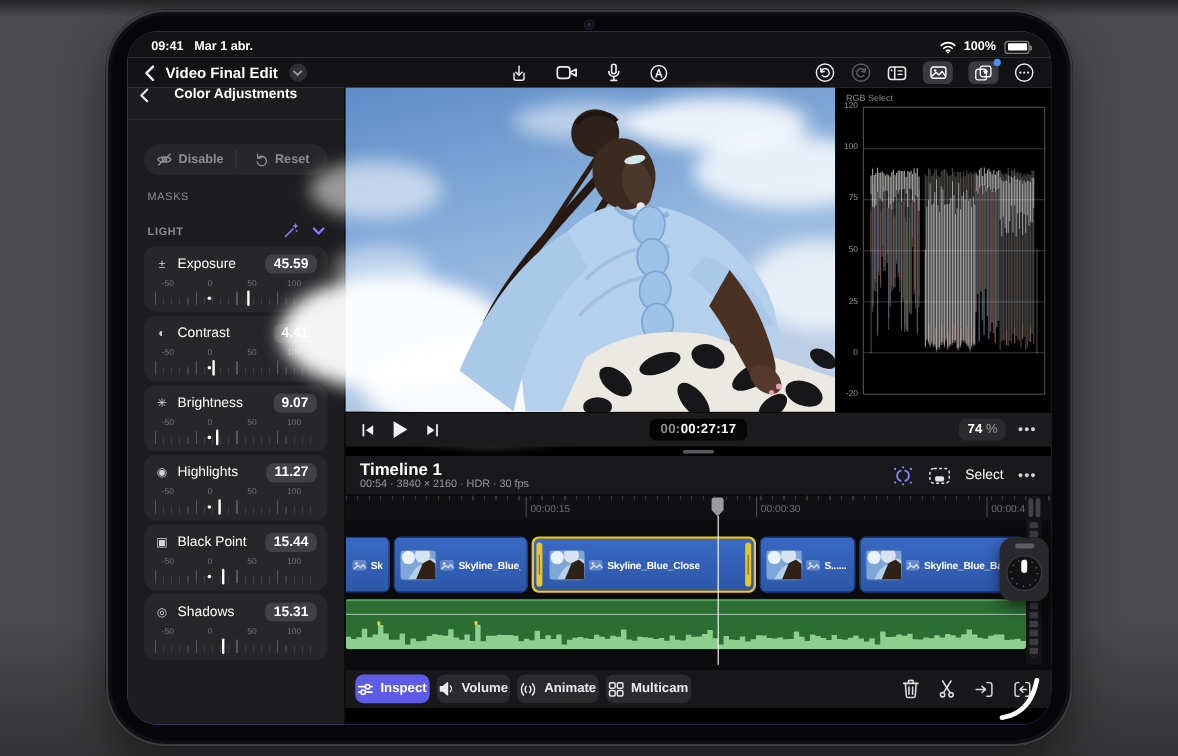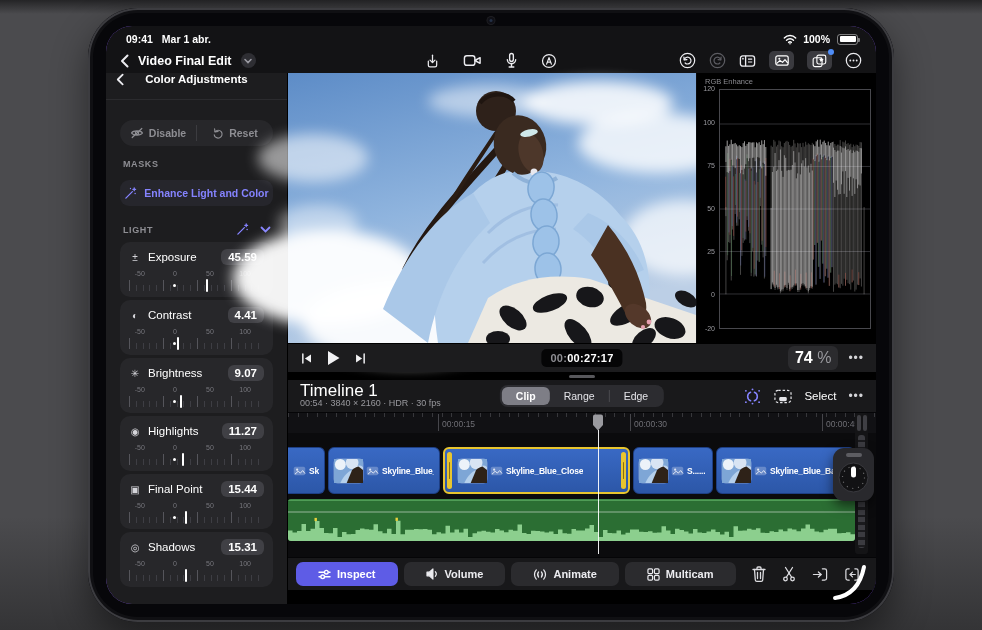--- a/index.html
+++ b/index.html
@@ -39,21 +39,21 @@
   .panel{width:182px;background:var(--panel_bg);position:relative;overflow:hidden;flex:none;border-right:1px solid #000}
   .content{width:588px;position:relative;background:#000;flex:none}
 
   
   .p-head{height:27px;border-bottom:1px solid #2b2b2e;display:flex;align-items:flex-start;justify-content:center;position:relative}
   .p-head .back{position:absolute;left:10px;color:#ececf0}
   .p-title{font-size:11.5px;font-weight:bold}
   .duo{margin:20px 14px 0;height:26px;background:#27272a;border-radius:13px;display:flex;align-items:stretch}
   .duo .half{flex:1;display:flex;align-items:center;justify-content:center;gap:5px;color:#8e8e93;font-size:10.5px;font-weight:bold}
   .duo .div{width:1px;background:#3c3c40;margin:5px 0}
-  .seclabel{margin:13px 17px 4px;font-size:9px;letter-spacing:.6px;color:#8e8e93;font-weight:bold}
+  .seclabel{margin:13px 17px 4px;font-size:9px;letter-spacing:.6px;color:#8e8e93;font-weight:normal}
   .addmask{margin:3px 14px 0;height:27px;background:#27272a;border-radius:9px;display:flex;align-items:center;gap:8px;padding:0 5px}
   .plusbox{width:17px;height:17px;border-radius:5px;background:#48484d;display:flex;align-items:center;justify-content:center;font-size:12px;color:#fff}
   .addmask span{font-size:11.5px;font-weight:bold}
   .enhance{margin:11px 14px 0;height:26px;background:#26262c;border-radius:9px;display:flex;align-items:center;justify-content:center;gap:7px;color:var(--accent);font-size:10.5px;font-weight:bold}
   .lightrow{margin:17px 16px 6px 17px;display:flex;align-items:center}
   .lightrow .lbl{font-size:9px;letter-spacing:.6px;color:#8e8e93;font-weight:bold}
   .lightrow .ric{margin-left:auto;display:flex;gap:11px;color:var(--accent);align-items:center}
   .cards{margin:0 14px}
   .card{background:var(--card_bg);border-radius:10px;padding:7px 9px 6px;margin-bottom:3px}
   .srow{display:flex;align-items:center;gap:7px}
@@ -80,29 +80,29 @@
   .scope-box{position:absolute;left:22px;top:16px;width:152px;height:240px;border:1px solid #48484d}
   .scope-box svg{display:block;width:100%;height:100%}
   .ytick{position:absolute;left:0;width:18px;text-align:right;font-size:7px;color:#9a9aa0}
 
   
   .transport{height:29px;background:#1c1c1e;border-top:1px solid #000;display:flex;align-items:center;padding:0 12px;position:relative}
   .tr-left{display:flex;align-items:center;gap:13px;color:#f2f2f4}
   .timecode{position:absolute;left:50%;transform:translateX(-50%);background:#050506;border-radius:5px;padding:3px 9px;font-size:11px;font-weight:bold;letter-spacing:.3px}
   .timecode .pre{color:#8e8e93}
   .tr-right{margin-left:auto;display:flex;align-items:center;gap:10px}
-  .zoombox{background:#2b2b2e;border-radius:6px;padding:3px 7px;font-size:16px;font-weight:bold}
+  .zoombox{background:#2b2b2e;border-radius:6px;padding:3px 7px;font-size:11px;font-weight:bold}
   .zoombox .u{color:#98989d;font-weight:normal}
   .hdots{color:#d4d4d8;letter-spacing:1px;font-size:12px;line-height:6px}
 
   
   .handle-strip{height:8px;background:#000;display:flex;align-items:center;justify-content:center}
   .handle-strip i{width:26px;height:3px;border-radius:2px;background:#58585c}
   .tl-header{height:33px;background:var(--bar_bg);display:flex;align-items:center;padding:0 12px;position:relative;border-bottom:1px solid #050507}
-  .tl-name{font-size:17px;font-weight:normal;line-height:12px}
+  .tl-name{font-size:14px;font-weight:bold;line-height:12px}
   .tl-meta{font-size:9px;color:#98989d;margin-top:1px}
   .seg{position:absolute;left:50%;transform:translateX(-50%);display:flex;align-items:center;background:#2c2c30;border-radius:8px;padding:2px}
   .seg .sbtn{padding:3px 14px;font-size:10.5px;color:#e4e4e8;border-radius:6px;white-space:nowrap}
   .seg .sbtn.on{background:var(--seg_selected);color:#fff;font-weight:bold}
   .seg .sdiv{width:1px;height:12px;background:#4a4a4f}
   .tlh-right{margin-left:auto;display:flex;align-items:center;gap:12px}
   .select-lbl{font-size:11.5px}
   .tl-body{position:relative;height:144px;background:#0b0b0d}
   .ruler{position:absolute;left:0;top:0;right:0;height:20px;background:#111114;
     background-image:repeating-linear-gradient(90deg,#37373b 0 1px,transparent 1px 9.6px);
@@ -131,21 +131,21 @@
     background:repeating-linear-gradient(180deg,#3b3b40 0 5px,#1b1b1e 5px 7.5px)}
   .jog{position:absolute;left:545px;top:35px;width:41px;height:53px;background:#29292d;border-radius:11px;
     box-shadow:0 5px 12px rgba(0,0,0,.55);display:flex;flex-direction:column;align-items:center;padding-top:5px}
   .jog .grip{width:16px;height:3.5px;border-radius:2px;background:#5d5d62}
   .jog svg{margin-top:5px}
   .playhead-line{position:absolute;left:310px;top:17px;width:1px;height:124px;background:rgba(255,255,255,.92)}
   .ph-handle{position:absolute;left:304px;top:1px}
 
   
   .toolbar{height:33px;background:#18181a;display:flex;align-items:center;gap:6px;padding:0 8px;border-top:1px solid #050507}
-  .tbtn{height:24px;border-radius:7px;background:#2b2b2e;display:flex;align-items:center;gap:6px;padding:0 22px;font-size:11px;font-weight:bold;color:#ececf0}
+  .tbtn{height:24px;border-radius:7px;background:#2b2b2e;display:flex;align-items:center;gap:6px;padding:0 2px;font-size:11px;font-weight:bold;color:#ececf0}
   .tbtn.on{background:var(--inspect_bg);color:#fff}
   .tb-right{margin-left:auto;display:flex;align-items:center;gap:16px;padding-right:8px;color:#dcdce0}
   .corner-arc{position:absolute;right:4px;bottom:2px}
   svg{overflow:visible}
 </style>
 </head>
 <body>
 
 <svg width="0" height="0" style="position:absolute">
   <defs>
@@ -279,29 +279,20 @@
           <div class="div"></div>
           <div class="half">
             <svg width="12" height="12" viewBox="0 0 14 14" fill="none" stroke="currentColor" stroke-width="1.3" stroke-linecap="round" stroke-linejoin="round">
                 <path d="M3.5,5.5 a4.6,4.6 0 1 1 -0.9,3.6"></path>
                 <path d="M3,2 L3.5,5.7 L7.1,5.1"></path>
               </svg>
             <span>Reset</span>
           </div>
         </div>
         <div class="seclabel">MASKS</div>
-        <div class="enhance">
-          <svg width="13" height="13" viewBox="0 0 14 14" fill="none" stroke="currentColor" stroke-width="1.4" stroke-linecap="round">
-              <path d="M2,12 L9,5"></path>
-              <path d="M11,1 v3 M9.5,2.5 h3"></path>
-              <circle cx="12" cy="7" r="0.8" fill="currentColor" stroke="none"></circle>
-              <circle cx="7" cy="1.6" r="0.7" fill="currentColor" stroke="none"></circle>
-            </svg>
-          <span>Enhance Light and Color</span>
-        </div>
         <div class="lightrow">
           <span class="lbl">LIGHT</span>
           <span class="ric">
             <svg width="13" height="13" viewBox="0 0 14 14" fill="none" stroke="currentColor" stroke-width="1.4" stroke-linecap="round">
                 <path d="M2,12 L9,5"></path>
                 <path d="M11,1 v3 M9.5,2.5 h3"></path>
                 <circle cx="12" cy="7" r="0.8" fill="currentColor" stroke="none"></circle>
               </svg>
             <svg width="11" height="7" viewBox="0 0 11 7" fill="none" stroke="currentColor" stroke-width="1.8" stroke-linecap="round">
                 <path d="M1.5,1.5 L5.5,5.5 L9.5,1.5"></path>
@@ -373,21 +364,21 @@
                 <span class="tl" style="left:86%">100</span>
               </div>
       <div class="sbar">
         <i class="dot"></i>
         <i class="mark" style="left:39.9%"></i>
       </div>
     </div>
             <div class="card">
       <div class="srow">
         <span class="sicon">▣</span>
-        <span class="sname">Final Point</span>
+        <span class="sname">Black Point</span>
         <span class="sval">15.44</span>
       </div>
       <div class="sticks">
                 <span class="tl" style="left:8%">-50</span>
                 <span class="tl" style="left:34%">0</span>
                 <span class="tl" style="left:60%">50</span>
                 <span class="tl" style="left:86%">100</span>
               </div>
       <div class="sbar">
         <i class="dot"></i>
@@ -479,21 +470,21 @@
                 </g>
                 <path d="M320,152 C340,176 352,202 358,230 C360,245 352,252 342,248 C330,228 318,202 303,182 Z" fill="#4a3122"></path>
                 <ellipse cx="350" cy="243" rx="15" ry="10" fill="#54382a" transform="rotate(40 350 243)"></ellipse>
                 <circle cx="361" cy="249" r="2.4" fill="#e8a0b0"></circle>
                 <circle cx="355" cy="254" r="2.1" fill="#e8a0b0"></circle>
               </g>
             </svg>
           </div>
 
           <div class="scope">
-            <span class="scope-title">RGB Enhance</span>
+            <span class="scope-title">RGB Select</span>
             <div id="scope-ticks">
                 <span class="ytick" style="top:12.0px">120</span>
                 <span class="ytick" style="top:46.3px">100</span>
                 <span class="ytick" style="top:89.1px">75</span>
                 <span class="ytick" style="top:132.0px">50</span>
                 <span class="ytick" style="top:174.9px">25</span>
                 <span class="ytick" style="top:217.7px">0</span>
                 <span class="ytick" style="top:252.0px">-20</span>
               </div>
             <div class="scope-box">
@@ -538,26 +529,20 @@
 
         <div class="handle-strip">
             <i></i>
           </div>
 
         <div class="tl-header">
           <div>
             <div class="tl-name">Timeline 1</div>
             <div class="tl-meta">00:54 · 3840 × 2160 · HDR · 30 fps</div>
           </div>
-          <div class="seg" id="seg-control">
-              <span class="sbtn on">Clip</span>
-              <span class="sbtn ">Range</span>
-              <span class="sdiv"></span>
-              <span class="sbtn ">Edge</span>
-            </div>
           <div class="tlh-right">
             <svg width="19" height="17" viewBox="0 0 20 18" fill="none" stroke="var(--accent)" stroke-width="1.6" stroke-linecap="round">
                 <path d="M8,4.5 a4.8,4.8 0 0 0 0,9"></path>
                 <path d="M12,4.5 a4.8,4.8 0 0 1 0,9"></path>
                 <circle cx="3" cy="3" r="1" fill="var(--accent)" stroke="none"></circle>
                 <circle cx="17" cy="3" r="1" fill="var(--accent)" stroke="none"></circle>
                 <circle cx="3" cy="15" r="1" fill="var(--accent)" stroke="none"></circle>
                 <circle cx="17" cy="15" r="1" fill="var(--accent)" stroke="none"></circle>
                 <circle cx="10" cy="1.5" r="1" fill="var(--accent)" stroke="none"></circle>
                 <circle cx="10" cy="16.5" r="1" fill="var(--accent)" stroke="none"></circle>

